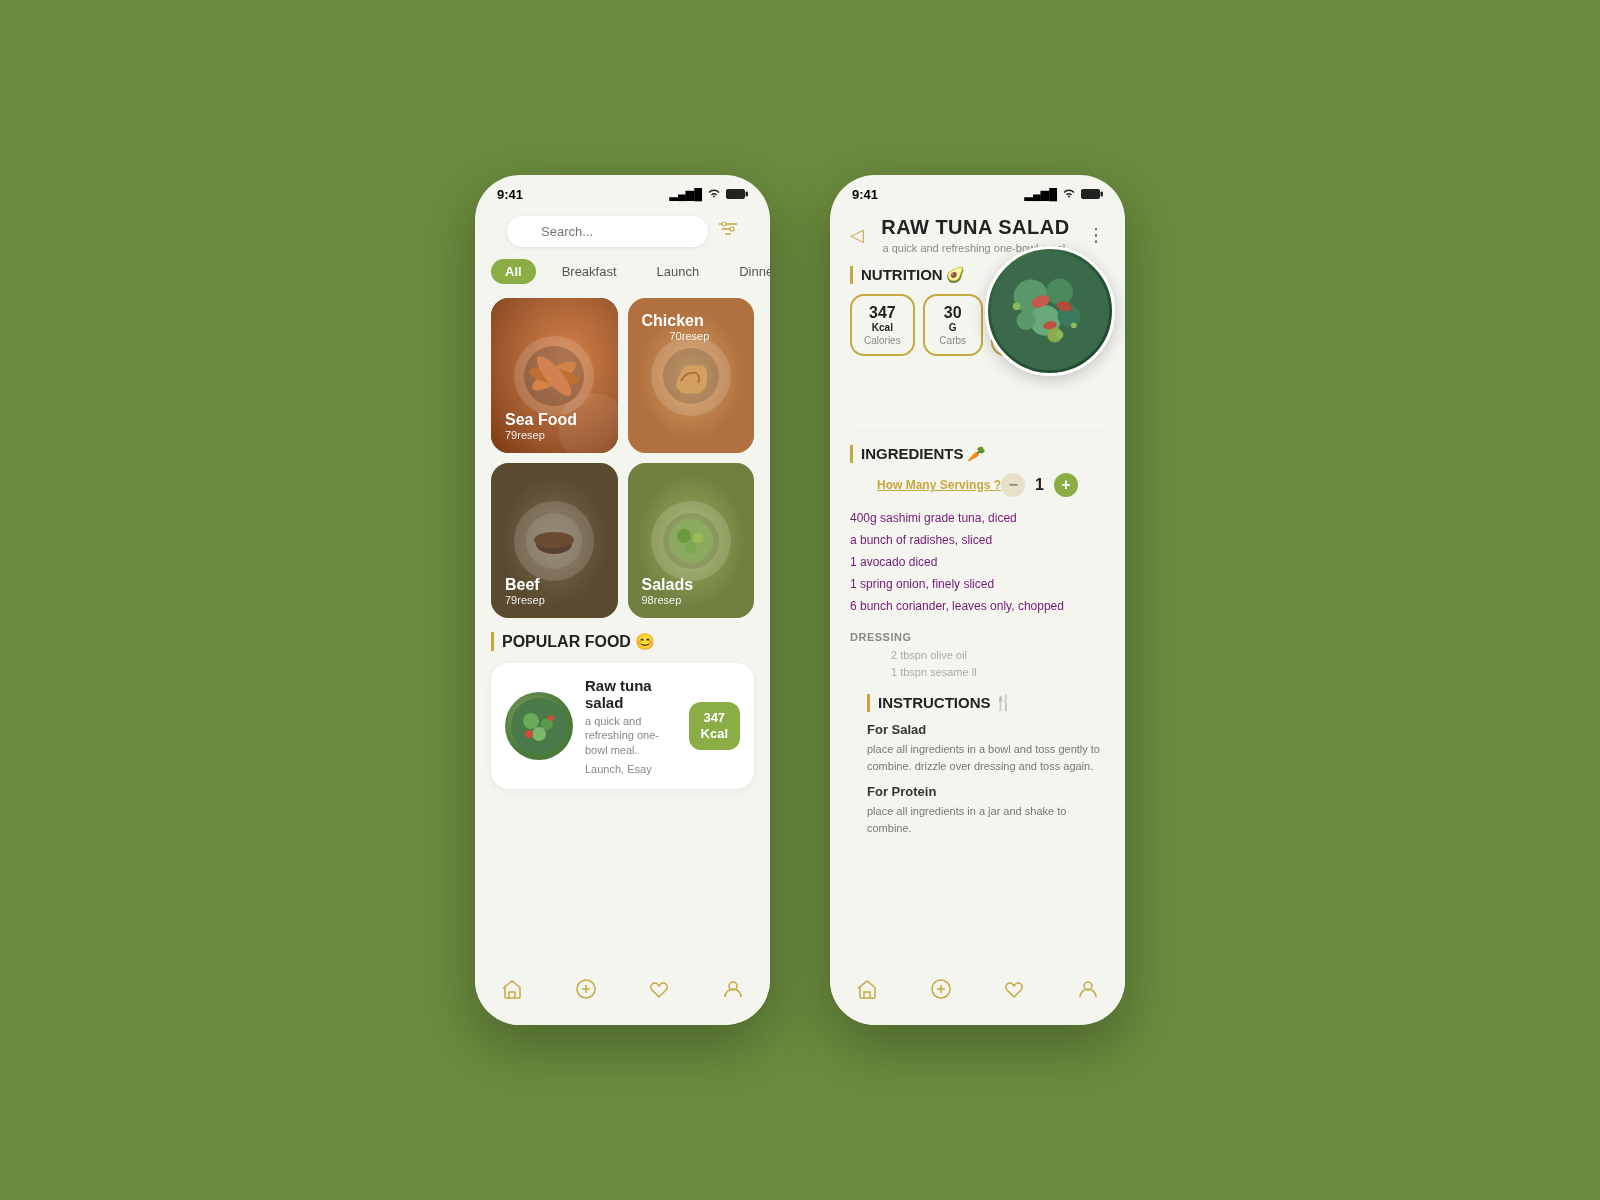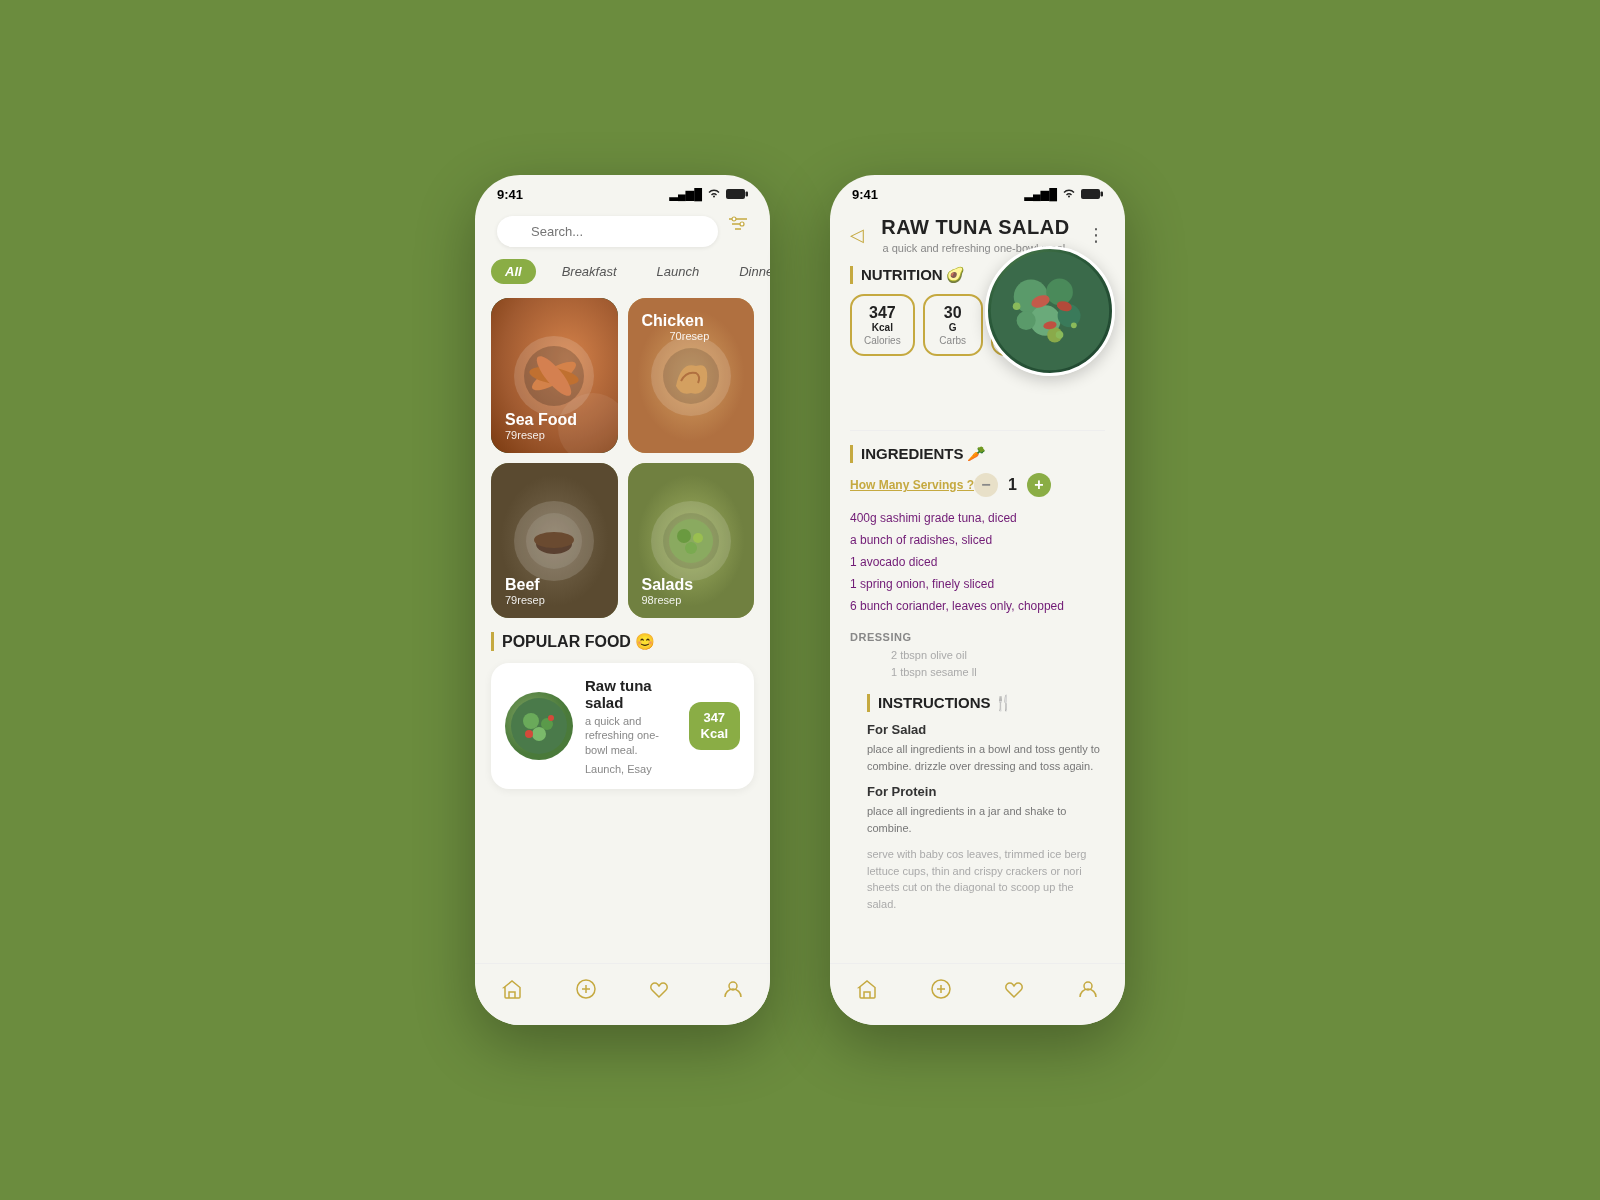--- a/index.html
+++ b/index.html
@@ -44,23 +44,23 @@
       padding: 12px 22px 6px;
       font-size: 13px;
       font-weight: 600;
     }
     .status-time { font-weight: 700; }
     .status-icons { display: flex; align-items: center; gap: 5px; font-size: 11px; }
 
     
     .search-bar-row {
       display: flex;
-      align-items: flex-start;
+      align-items: center;
       gap: 10px;
-      padding: 8px 22px 12px;
+      padding: 8px 32px 12px;
     }
     .search-input {
       flex: 1;
       background: #fff;
       border-radius: 20px;
       padding: 8px 14px 8px 36px;
       font-size: 13px;
       color: #aaa;
       position: relative;
       border: none;
@@ -81,21 +81,20 @@
     .filter-icon {
       color: #c5a95e;
       font-size: 18px;
       cursor: pointer;
     }
     .category-tabs {
       display: flex;
       gap: 12px;
       padding: 0 16px 14px;
       align-items: center;
-      font-style: italic;
     }
     .tab-pill {
       padding: 5px 14px;
       border-radius: 20px;
       font-size: 13px;
       cursor: pointer;
     }
     .tab-pill.active {
       background: #8aad45;
       color: #fff;
@@ -287,21 +286,21 @@
 
     .ingredients-section { padding: 0 20px; }
     .section-title {
       font-size: 15px; font-weight: 800; color: #222;
       border-left: 3px solid #c5a940;
       padding-left: 8px;
       margin-bottom: 10px;
     }
     .servings-row {
       display: flex;
-      justify-content: flex-start;
+      justify-content: center;
       align-items: center;
       margin-bottom: 10px;
     }
     .servings-label {
       font-size: 12px;
       color: #c5a940;
       text-decoration: underline;
       font-weight: 600;
     }
     .servings-controls {
@@ -627,21 +626,20 @@
         <div class="dressing-item">2 tbspn olive oil</div>
         <div class="dressing-item">1 tbspn sesame ll</div>
       </div>
 
       <div class="instructions-section">
         <div class="section-title">INSTRUCTIONS 🍴</div>
         <div class="instr-step-title">For Salad</div>
         <div class="instr-step-text">place all ingredients in a bowl and toss gently to combine. drizzle over dressing and toss again.</div>
         <div class="instr-step-title">For Protein</div>
         <div class="instr-step-text">place all ingredients in a jar and shake to combine.</div>
-        <div class="instr-extra">serve with baby cos leaves, trimmed ice berg lettuce cups, thin and crispy crackers or nori sheets cut on the diagonal to scoop up the salad.</div>
       </div>
 
       <div style="height: 80px;"></div>
     </div>
 
     <div class="bottom-nav">
       <span class="nav-icon">
         <svg width="22" height="22" viewBox="0 0 22 22">
             <path d="M3 9.5L11 3l8 6.5V19a1 1 0 01-1 1H5a1 1 0 01-1-1V9.5z" fill="none" stroke="#c5a940" stroke-width="1.5"></path>
             <path d="M8 20v-6h6v6" fill="none" stroke="#c5a940" stroke-width="1.5"></path>

